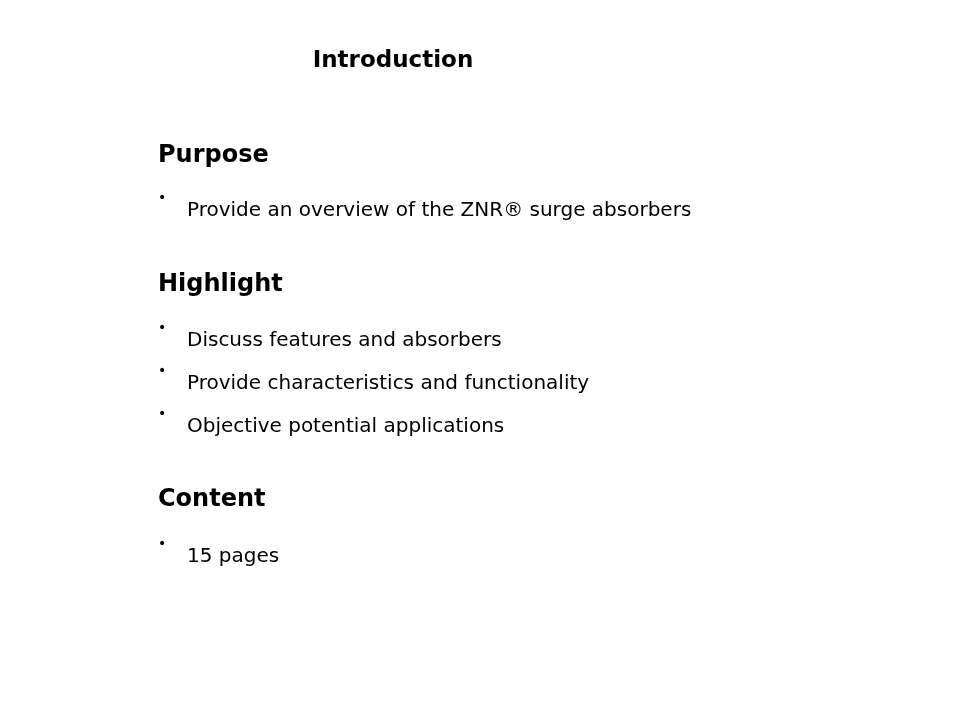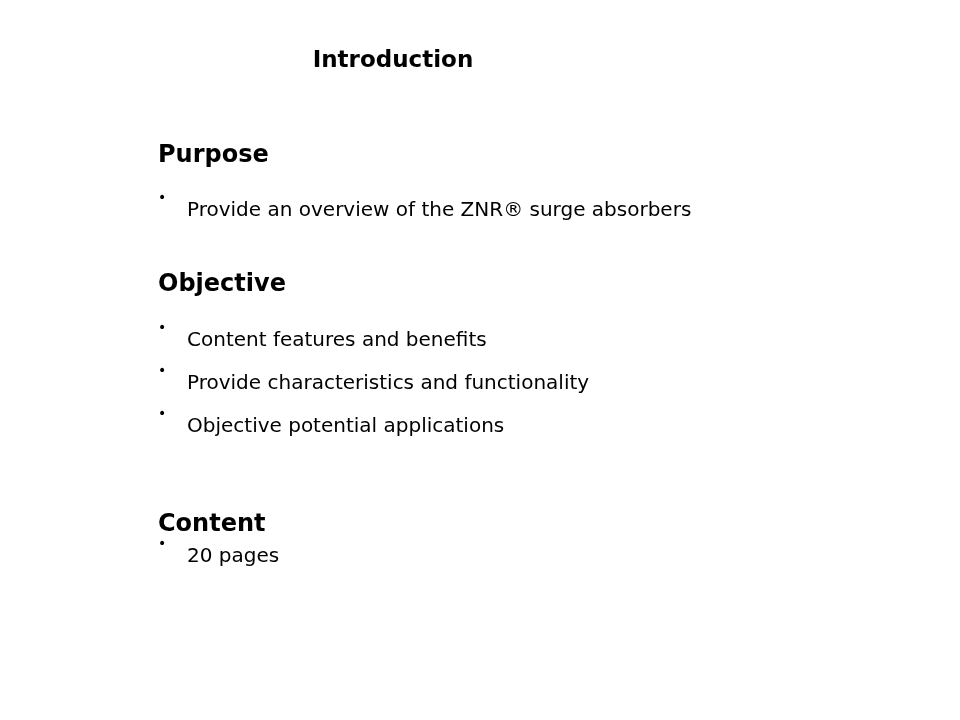--- a/index.html
+++ b/index.html
@@ -57,32 +57,32 @@
 
 <div>
   <div class="slide-title">Introduction</div>
 
   <div class="section-heading" style="top:141px;">Purpose</div>
   <div class="bullet" style="top:184px;">
     <span class="dot">•</span>
     <span class="text">Provide an overview of the ZNR® surge absorbers</span>
   </div>
 
-  <div class="section-heading" style="top:270px;">Objective</div>
+  <div class="section-heading" style="top:270px;">Highlight</div>
   <div class="bullet" style="top:314px;">
     <span class="dot">•</span>
-    <span class="text">Content features and benefits</span>
+    <span class="text">Discuss features and absorbers</span>
   </div>
   <div class="bullet" style="top:357px;">
     <span class="dot">•</span>
     <span class="text">Provide characteristics and functionality</span>
   </div>
   <div class="bullet" style="top:400px;">
     <span class="dot">•</span>
     <span class="text">Objective potential applications</span>
   </div>
 
-  <div class="section-heading" style="top:510px;">Content</div>
+  <div class="section-heading" style="top:485px;">Content</div>
   <div class="bullet" style="top:530px;">
     <span class="dot">•</span>
-    <span class="text">20 pages</span>
+    <span class="text">15 pages</span>
   </div>
 </div>
 
 </body></html>

